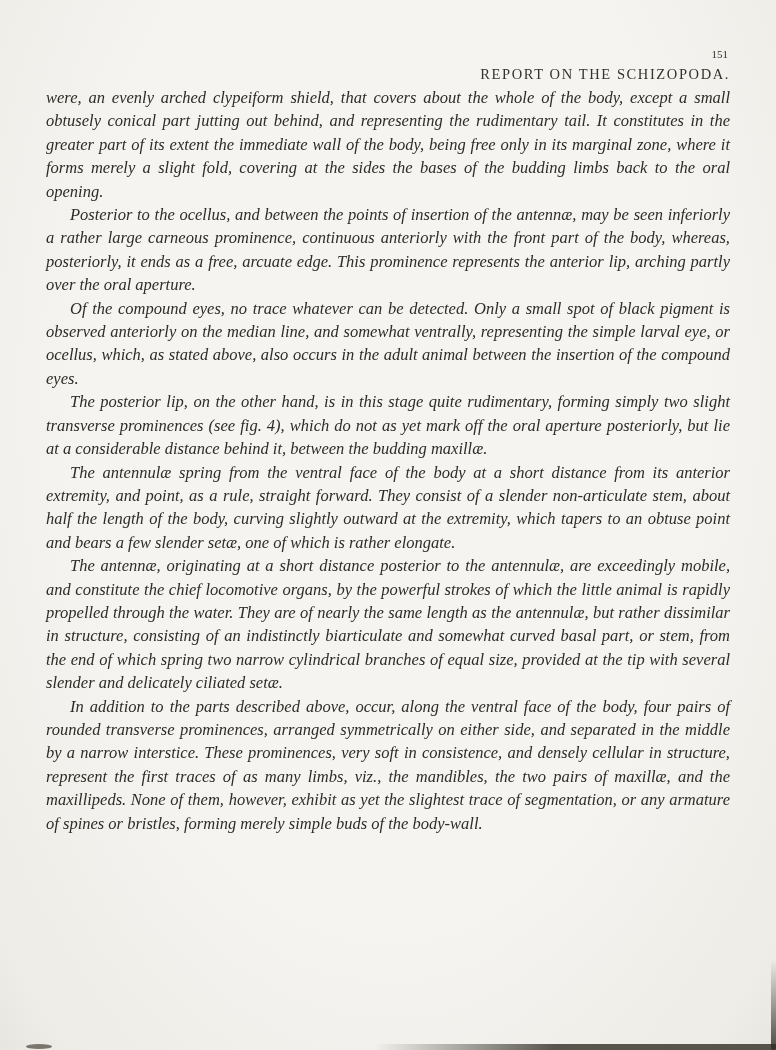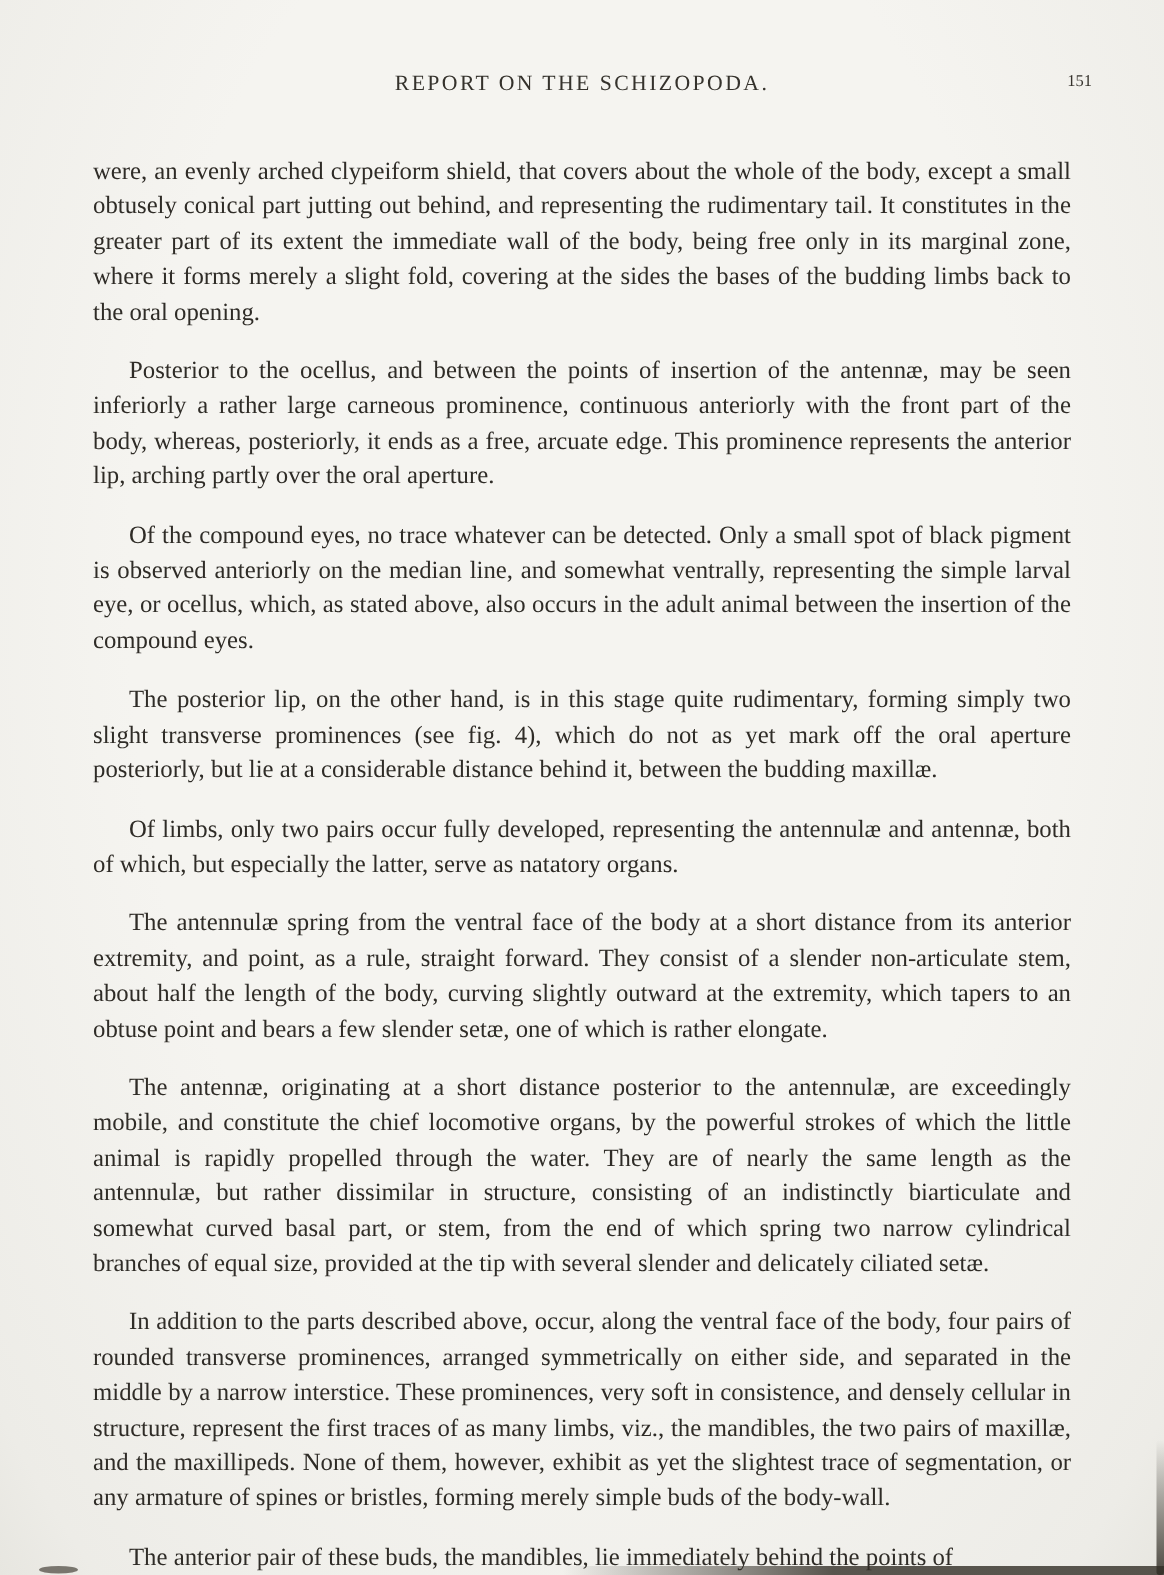--- a/index.html
+++ b/index.html
@@ -20,45 +20,47 @@
   }
   .page-header {
     position: absolute;
     top: 48px;
     left: 46px;
     right: 46px;
     height: 20px;
   }
   .running-title {
     display: block;
-    text-align: center;
+    text-align: right;
     font-size: 14.5px;
     letter-spacing: 1.6px;
     color: #35322c;
+    margin-top: 18px;
   }
   .page-number {
     position: absolute;
     right: 2px;
     top: 0;
     font-size: 11px;
     color: #35322c;
   }
   .page-body {
     position: absolute;
     top: 86px;
     left: 46px;
     width: 684px;
     font-size: 16.5px;
     line-height: 23.4px;
     text-align: justify;
     color: #2f2c27;
   }
   .page-body p {
-    margin: 16px;
+    margin: 0;
     text-indent: 24px;
+    font-style: italic;
   }
   .page-body p.no-indent {
     text-indent: 0;
   }
   
   .edge-right {
     position: absolute;
     right: 0;
     top: 960px;
     bottom: 0;
@@ -93,24 +95,22 @@
   <div class="page-header">
     <span class="running-title">REPORT ON THE SCHIZOPODA.</span>
     <span class="page-number">151</span>
   </div>
 
   <div class="page-body">
     <p class="no-indent">were, an evenly arched clypeiform shield, that covers about the whole of the body, except a small obtusely conical part jutting out behind, and representing the rudimentary tail.  It constitutes in the greater part of its extent the immediate wall of the body, being free only in its marginal zone, where it forms merely a slight fold, covering at the sides the bases of the budding limbs back to the oral opening.</p>
     <p>Posterior to the ocellus, and between the points of insertion of the antennæ, may be seen inferiorly a rather large carneous prominence, continuous anteriorly with the front part of the body, whereas, posteriorly, it ends as a free, arcuate edge.  This prominence represents the anterior lip, arching partly over the oral aperture.</p>
     <p>Of the compound eyes, no trace whatever can be detected.  Only a small spot of black pigment is observed anteriorly on the median line, and somewhat ventrally, representing the simple larval eye, or ocellus, which, as stated above, also occurs in the adult animal between the insertion of the compound eyes.</p>
     <p>The posterior lip, on the other hand, is in this stage quite rudimentary, forming simply two slight transverse prominences (see fig. 4), which do not as yet mark off the oral aperture posteriorly, but lie at a considerable distance behind it, between the budding maxillæ.</p>
-    <p>Of limbs, only two pairs occur fully developed, representing the antennulæ and antennæ, both of which, but especially the latter, serve as natatory organs.</p>
     <p>The antennulæ spring from the ventral face of the body at a short distance from its anterior extremity, and point, as a rule, straight forward.  They consist of a slender non-articulate stem, about half the length of the body, curving slightly outward at the extremity, which tapers to an obtuse point and bears a few slender setæ, one of which is rather elongate.</p>
     <p>The antennæ, originating at a short distance posterior to the antennulæ, are exceedingly mobile, and constitute the chief locomotive organs, by the powerful strokes of which the little animal is rapidly propelled through the water.  They are of nearly the same length as the antennulæ, but rather dissimilar in structure, consisting of an indistinctly biarticulate and somewhat curved basal part, or stem, from the end of which spring two narrow cylindrical branches of equal size, provided at the tip with several slender and delicately ciliated setæ.</p>
     <p>In addition to the parts described above, occur, along the ventral face of the body, four pairs of rounded transverse prominences, arranged symmetrically on either side, and separated in the middle by a narrow interstice.  These prominences, very soft in consistence, and densely cellular in structure, represent the first traces of as many limbs, viz., the mandibles, the two pairs of maxillæ, and the maxillipeds.  None of them, however, exhibit as yet the slightest trace of segmentation, or any armature of spines or bristles, forming merely simple buds of the body-wall.</p>
-    <p>The anterior pair of these buds, the mandibles, lie immediately behind the points of</p>
   </div>
 
   <div class="edge-right"></div>
   <div class="edge-bottom"></div>
   <div class="corner-mark"></div>
 
 </div>
 
 </body></html>

